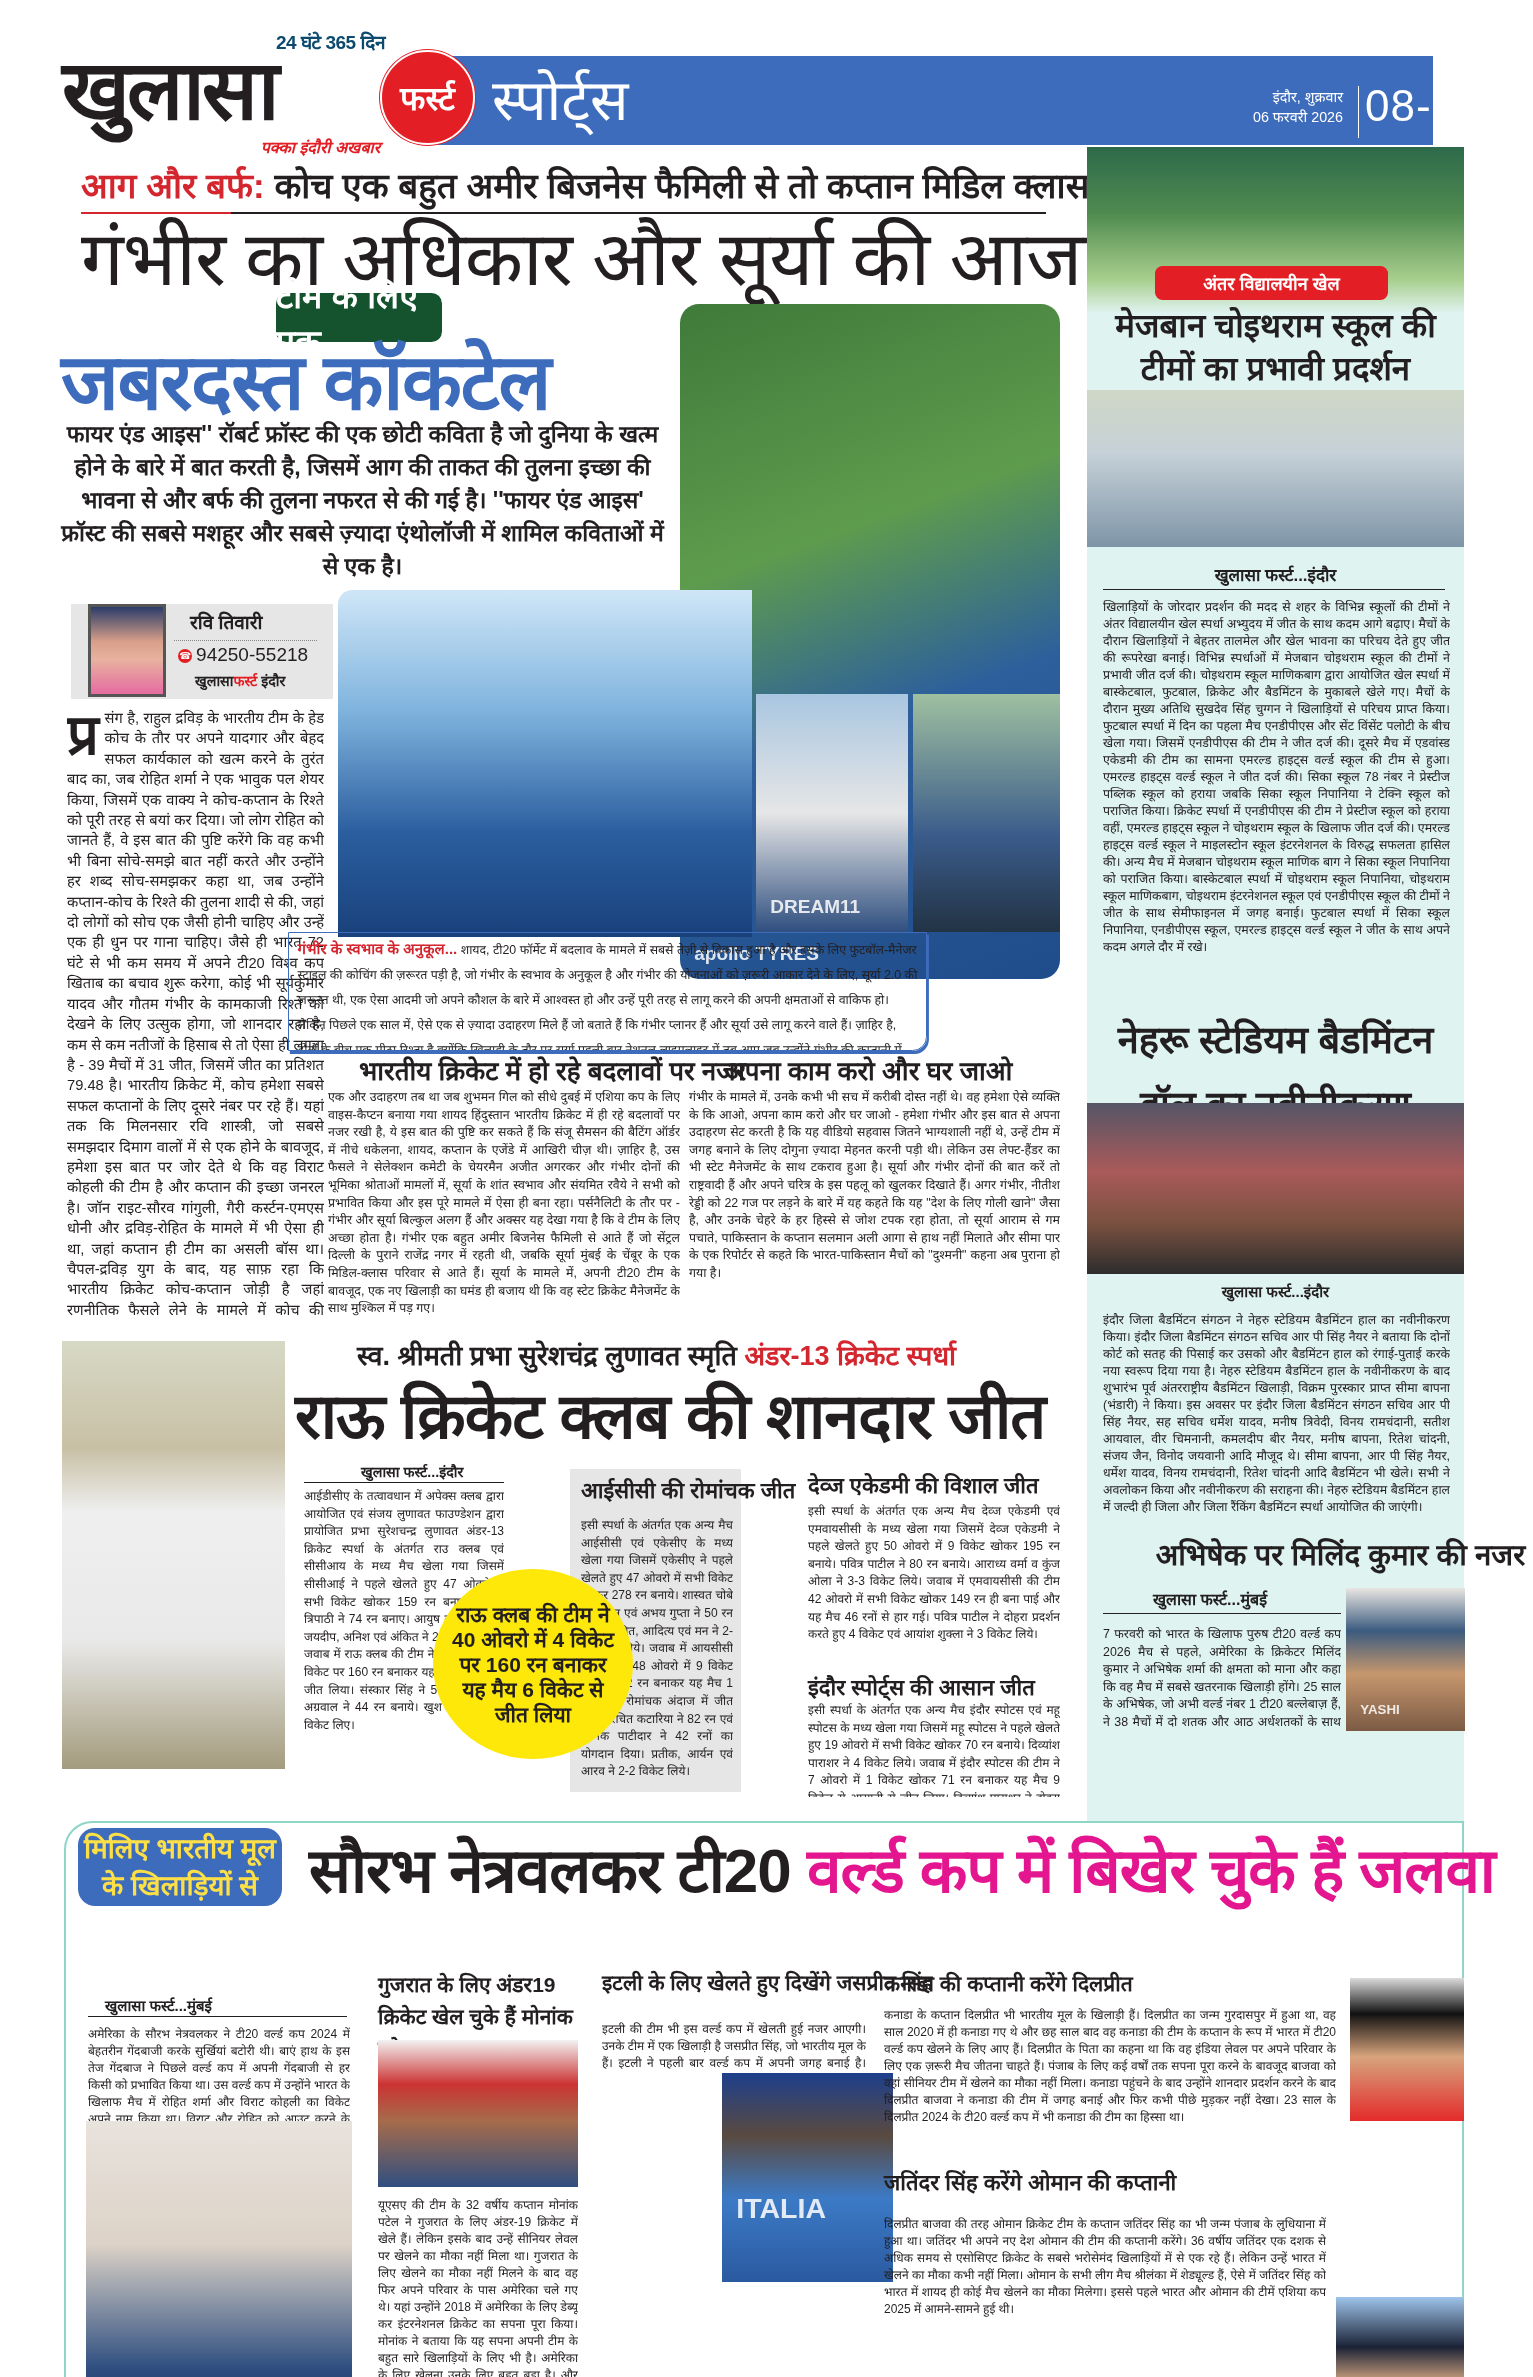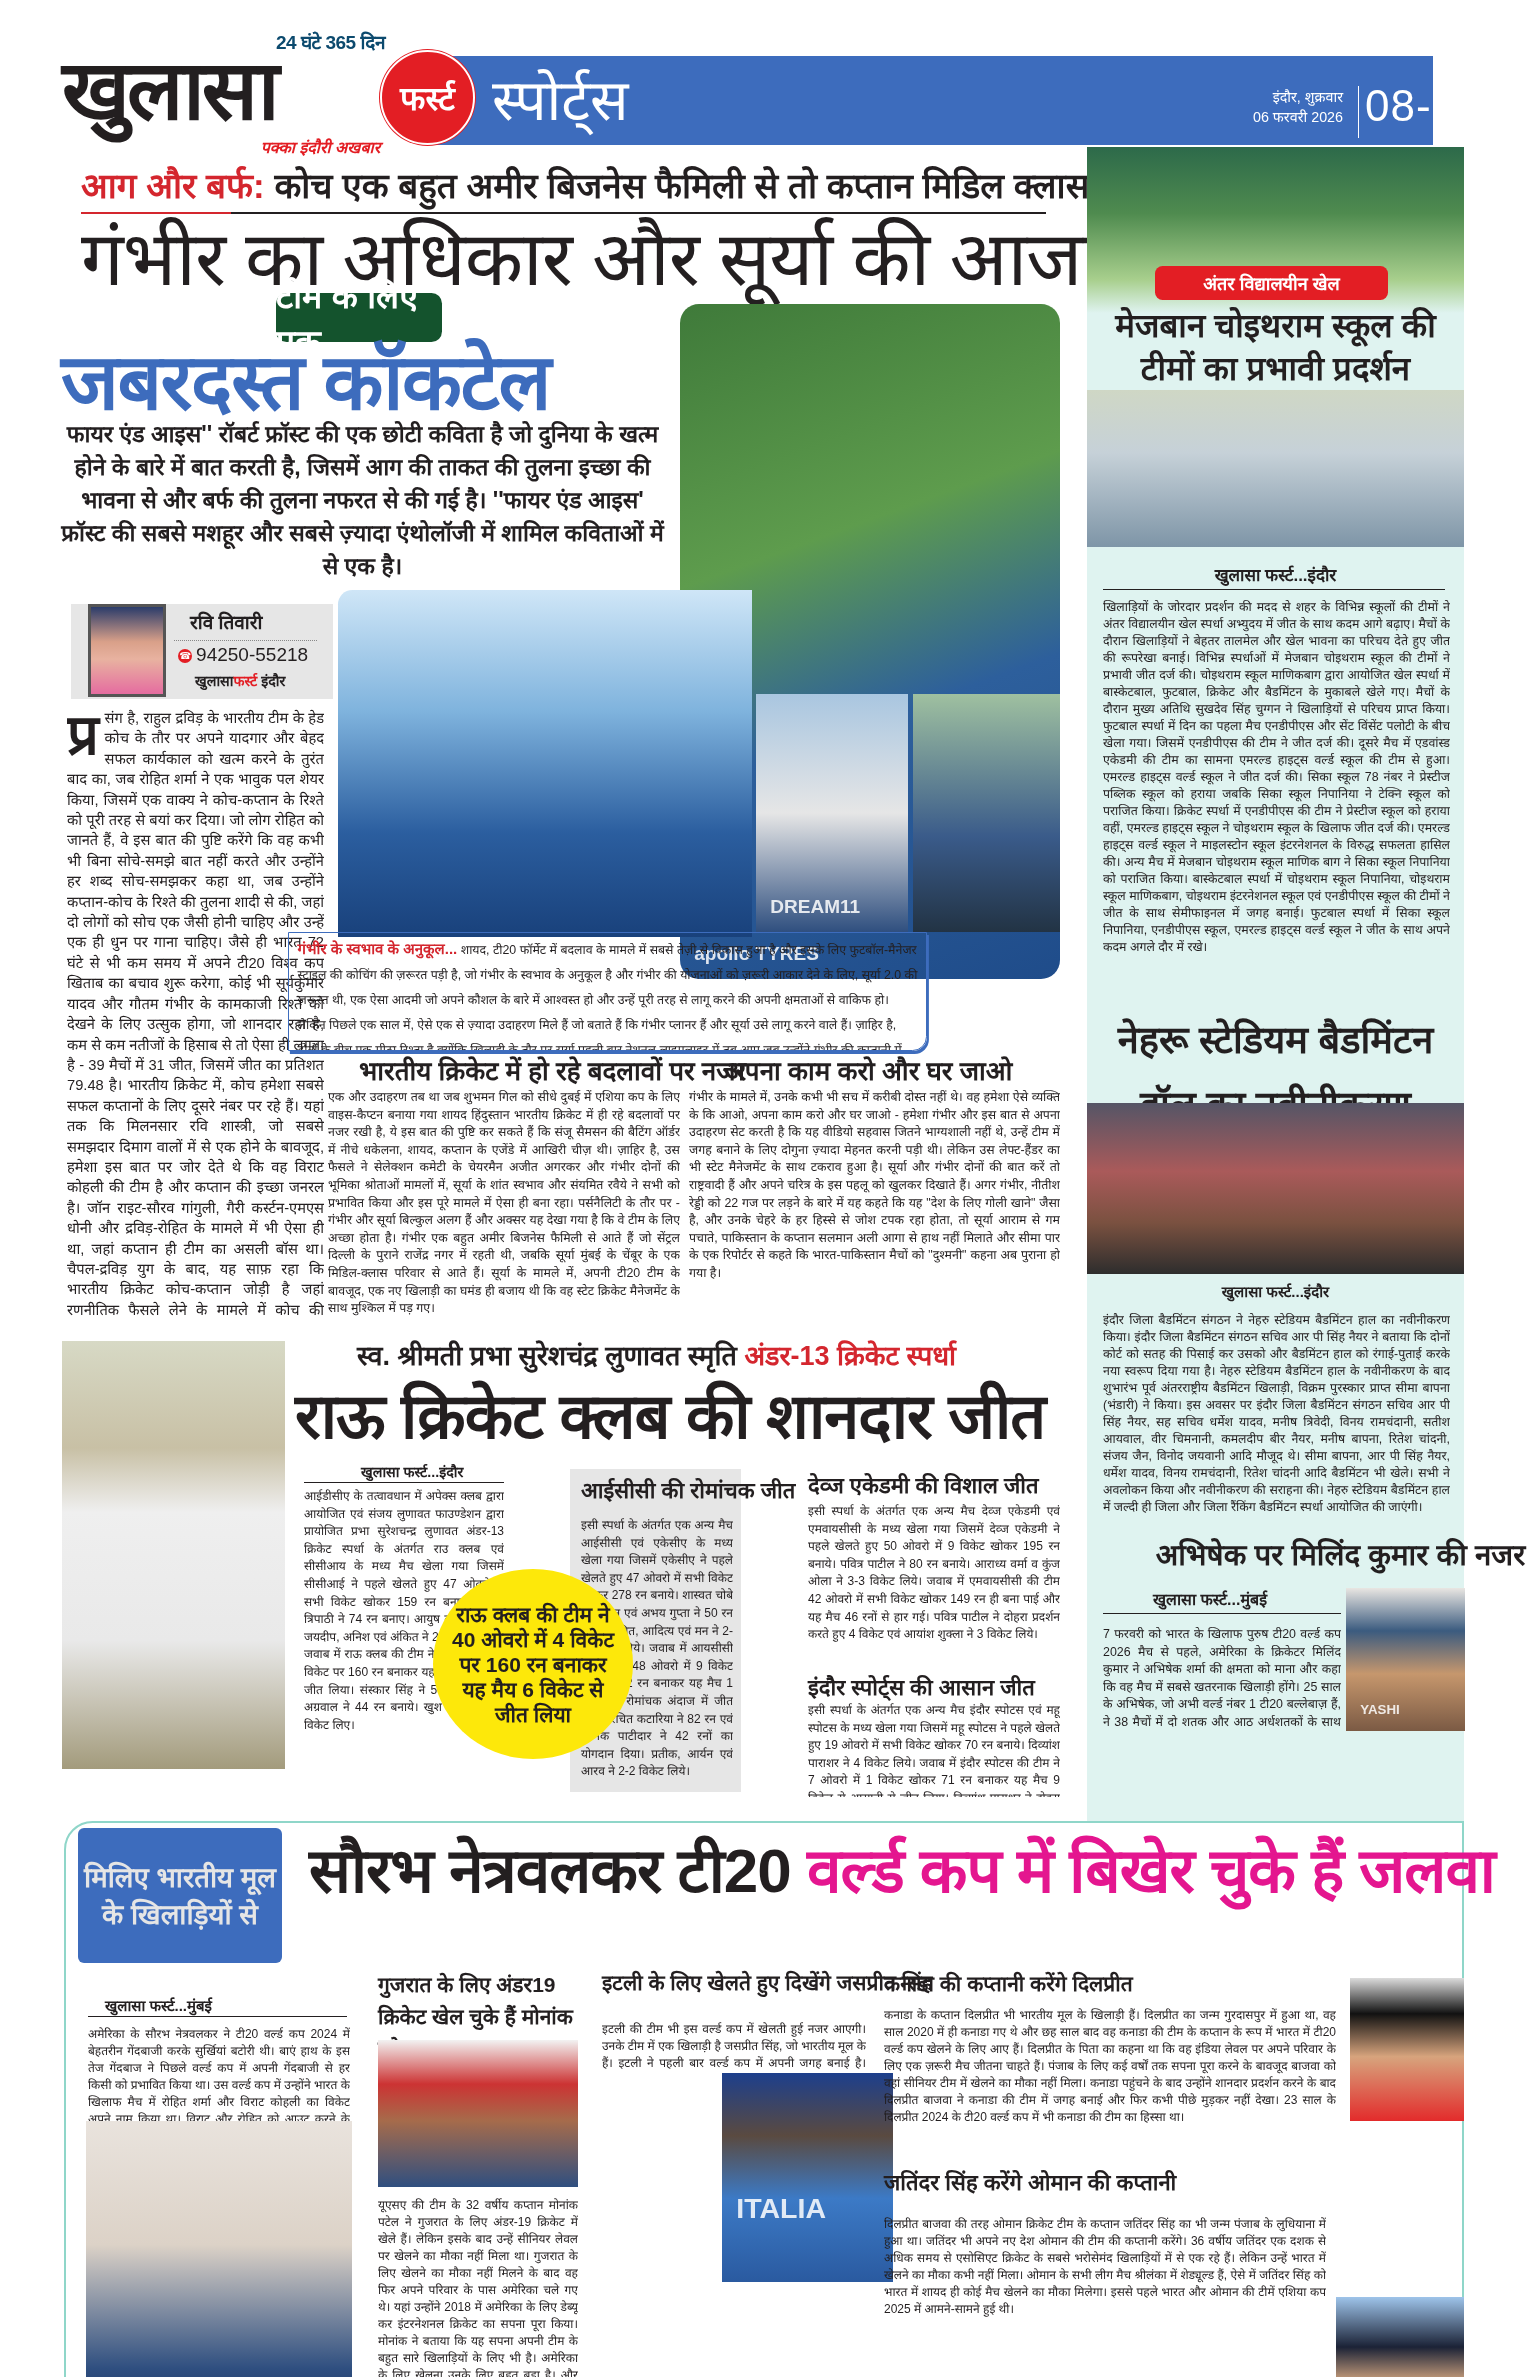--- a/index.html
+++ b/index.html
@@ -82,21 +82,21 @@
   .yellow{left:433px;top:1569px;width:200px;height:190px;border-radius:50%;background:#fde80a;display:flex;align-items:center;justify-content:center;text-align:center;font-weight:700;font-size:21px;line-height:25px;padding:14.3px}
   .gray-col{left:570px;top:1469px;width:171px;height:323px;background:#e6e6e6}
   .cr-h2{left:581px;top:1474px;font-size:22px;font-weight:700;white-space:nowrap}
   .cr-col2{left:581px;top:1517px;width:152px;height:266px;overflow:hidden;font-size:12px;line-height:17.6px;text-align:justify}
   .cr-h3{left:808px;top:1469px;font-size:22px;font-weight:700;white-space:nowrap}
   .cr-col3{left:808px;top:1503px;width:252px;height:162px;overflow:hidden;font-size:12px;line-height:17.6px;text-align:justify}
   .cr-h4{left:808px;top:1671px;font-size:22px;font-weight:700;white-space:nowrap}
   .cr-col4{left:808px;top:1702px;width:252px;height:95px;overflow:hidden;font-size:12px;line-height:17.6px;text-align:justify}
   
   .feature{left:64px;top:1821px;width:1400px;height:618px;border:2.4px solid #8fd6c9;border-radius:28.5px 0 0 0}
-  .feat-pill{left:78px;top:1828px;width:204px;height:135px;background:#3d6cbd;border-radius:6px;color:#e5e5e5;font-size:27.6px;font-weight:700;line-height:37px;display:flex;align-items:center;justify-content:center;text-align:center}
+  .feat-pill{left:78px;top:1828px;width:204px;height:78px;background:#3d6cbd;border-radius:17px;color:#fde047;font-size:27.6px;font-weight:700;line-height:37px;display:flex;align-items:center;justify-content:center;text-align:center}
   .feat-head{left:309px;top:1835px;font-size:62px;font-weight:900;line-height:71px;white-space:nowrap;letter-spacing:-1px}
   .feat-head .pink{color:#e4168f}
   .feat-dateline{left:105px;top:1995px;font-size:15px;font-weight:700}
   .feat-rule{left:88px;top:2016px;width:259px;height:1.4px;background:#231f20}
   .feat-col1{left:88px;top:2026px;width:262px;height:95px;overflow:hidden;font-size:12px;line-height:17px;text-align:justify}
   .feat-photo1{left:86px;top:2121px;width:266px;height:309px;background:linear-gradient(180deg,#e9e3dd 0%,#dcd2c7 40%,#2f4f80 80%,#142a55 100%)}
   .feat-h2{left:378px;top:1969px;width:200px;font-size:21px;font-weight:700;line-height:32px}
   .feat-photo2{left:378px;top:2040px;width:200px;height:147px;background:linear-gradient(180deg,#f2f2f2 0%,#c33 30%,#a66b4b 55%,#2f4f80 100%)}
   .feat-col2{left:378px;top:2197px;width:200px;height:228px;overflow:hidden;font-size:12px;line-height:17px;text-align:justify}
   .feat-h3{left:602px;top:1969px;width:266px;font-size:21px;font-weight:700;line-height:27.6px;white-space:nowrap}

